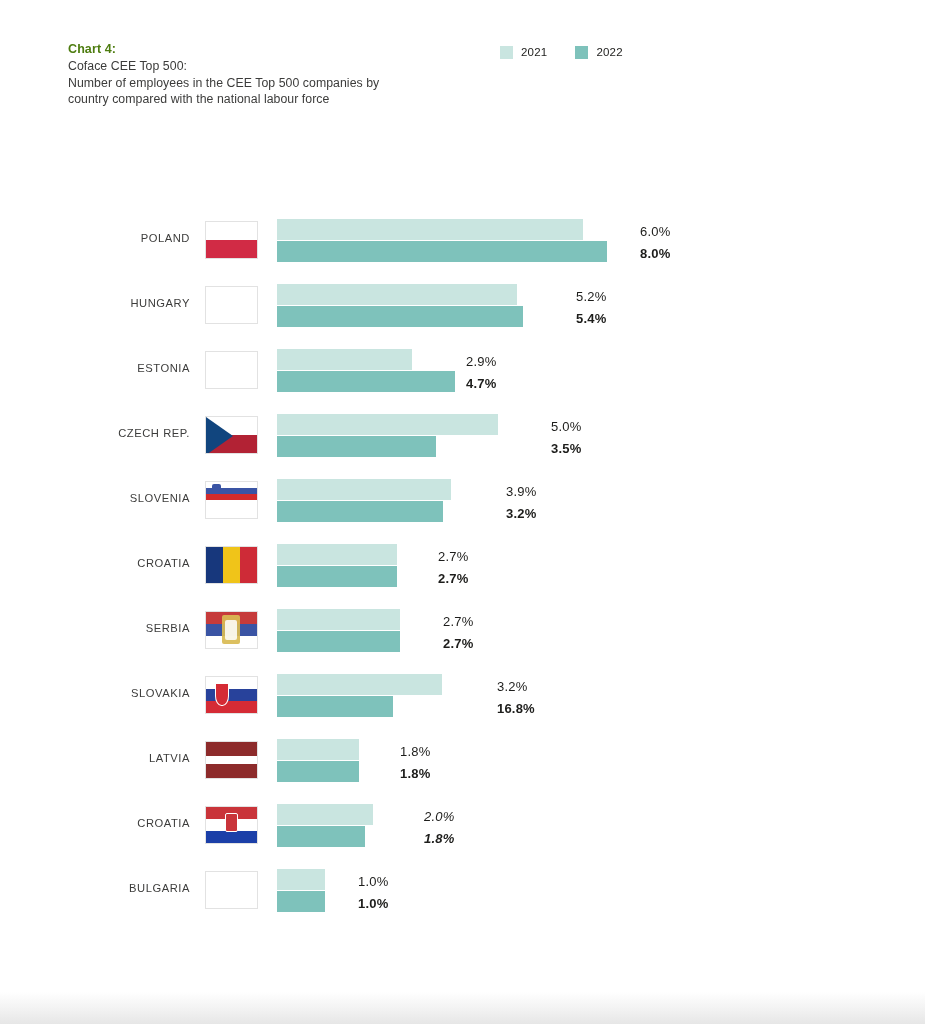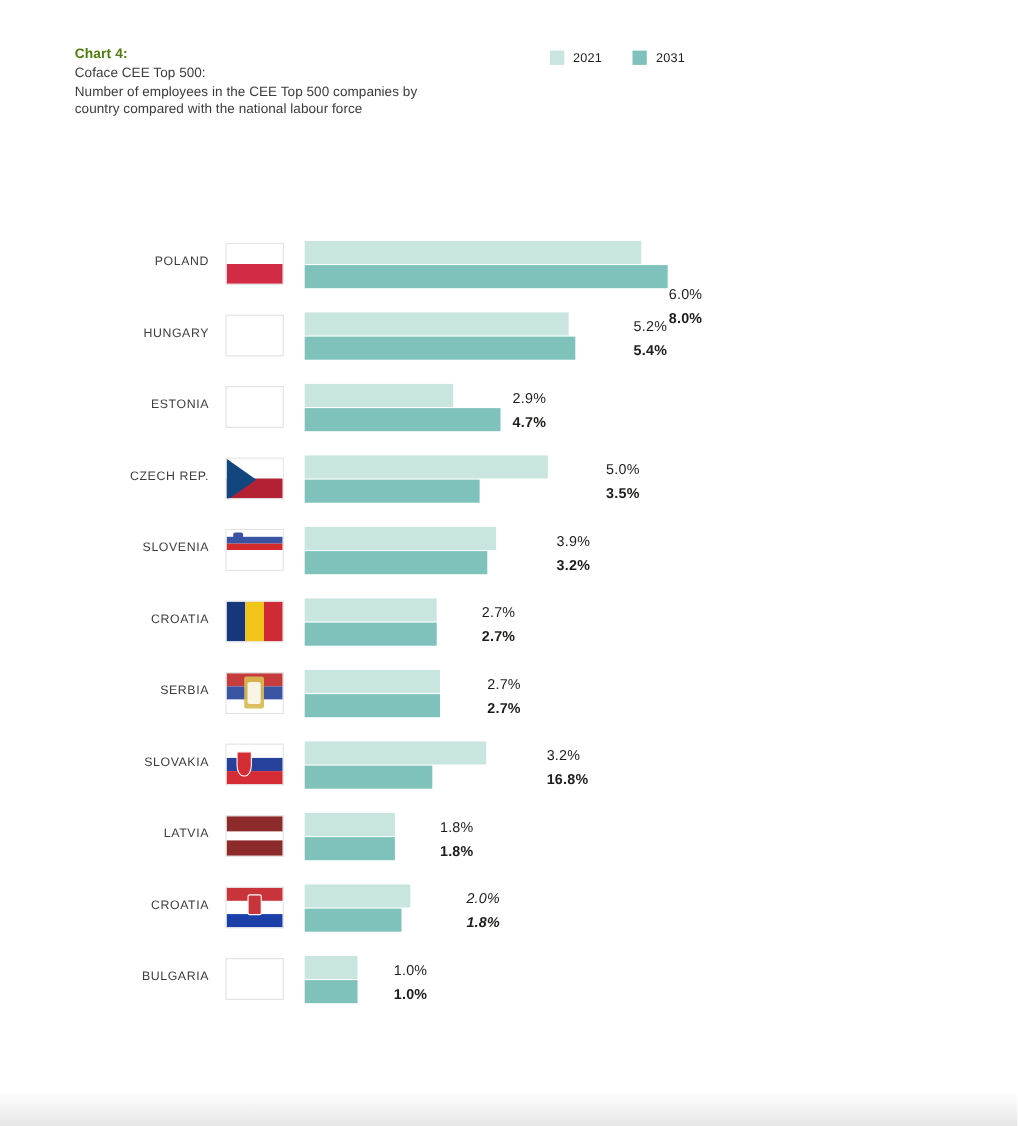--- a/index.html
+++ b/index.html
@@ -52,21 +52,21 @@
     position: absolute;
     left: 432px;
     top: 5px;
     display: flex;
     align-items: center;
     gap: 28px;
   }
 
   .legend-item {
     display: flex;
-    align-items: center;
+    align-items: flex-start;
     gap: 8px;
   }
 
   .legend-swatch {
     width: 13px;
     height: 13px;
     display: block;
   }
 
   .legend-label {
@@ -189,42 +189,42 @@
       <div class="subtitle-line">country compared with the national labour force</div>
     </div>
 
     <div id="legend">
       <div class="legend-item">
         <span class="legend-swatch" style="background:#c9e5e0"></span>
         <span class="legend-label">2021</span>
       </div>
       <div class="legend-item">
         <span class="legend-swatch" style="background:#7ec2bb"></span>
-        <span class="legend-label">2031</span>
+        <span class="legend-label">2022</span>
       </div>
     </div>
 
   </div>
 
   <div id="plot">
       <div class="row">
         <div class="row-label">POLAND</div>
         <div class="flag">
           <div class="flag-inner">
             <div class="h3" style="height:100%">
               <div style="background:#ffffff;height:50%"></div>
               <div style="background:#d12b45;height:50%"></div>
             </div>
           </div>
         </div>
         <div class="bars">
           <span class="bar y2021" style="width: 306px;"></span>
           <span class="bar y2022" style="width: 330px;"></span>
         </div>
-        <div class="values" style="left: 608px; margin-top: 36px;">
+        <div class="values" style="left: 640px;">
           <span class="val y2021">6.0%</span>
           <span class="val y2022">8.0%</span>
         </div>
       </div>
       <div class="row">
         <div class="row-label">HUNGARY</div>
         <div class="flag">
           <div class="flag-inner">
             <div class="h3">
               <div style="background:#cd2a3e"></div>

